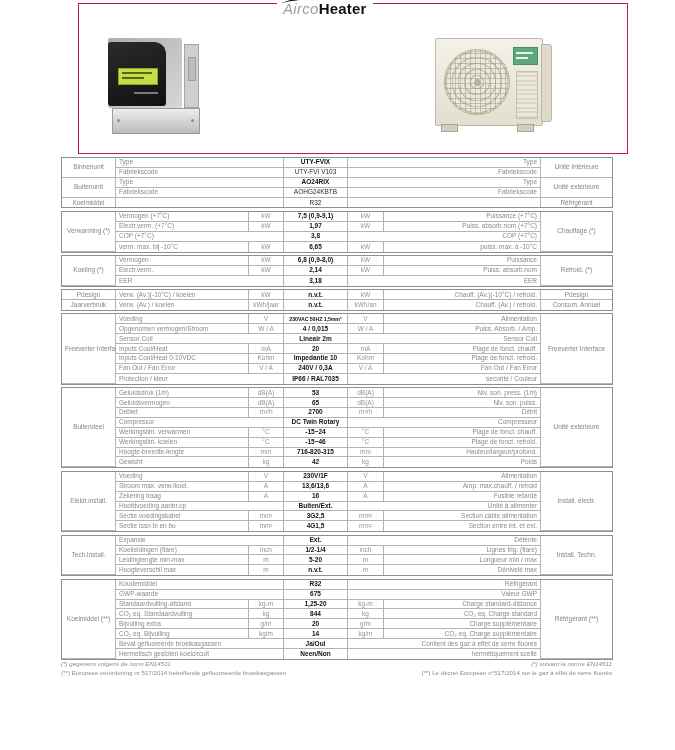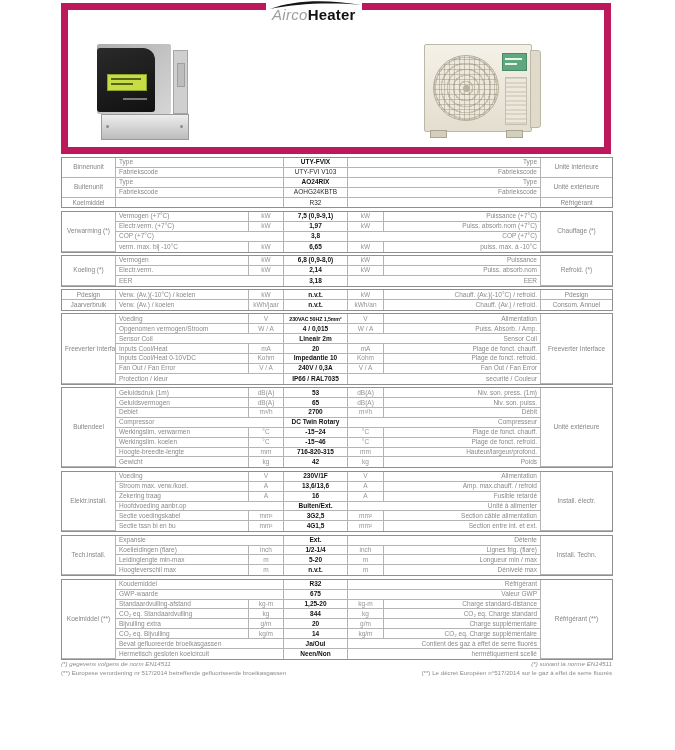--- a/index.html
+++ b/index.html
@@ -5,22 +5,22 @@
   html,body{margin:0;padding:0;}
   body{
     width:675px;height:750px;position:relative;background:#ffffff;
     font-family:"Liberation Sans","DejaVu Sans",sans-serif;
     -webkit-font-smoothing:antialiased;
   }
   .page{position:absolute;left:0;top:0;width:675px;height:750px;background:#fff;overflow:hidden;}
 
   
   .header-frame{
-    position:absolute;left:61px;top:3px;width:550px;height:151px;
-    border:7px solid #be185d;background:#fff;box-sizing:border-box;
+    position:absolute;left:78px;top:3px;width:550px;height:151px;
+    border:1px solid #be185d;background:#fff;box-sizing:border-box;
   }
   .logo{
     position:absolute;left:198px;top:-7px;background:#fff;padding:0 6px;z-index:2;
     line-height:24px;white-space:nowrap;
   }
   .logo .swoosh{position:absolute;left:2px;top:-3px;width:96px;height:10px;}
   .logo .airco{font-style:italic;font-size:15px;color:#9e9e9e;letter-spacing:0.3px;}
   .logo .heater{font-weight:bold;font-size:15px;color:#111;letter-spacing:0.2px;}
 
   

